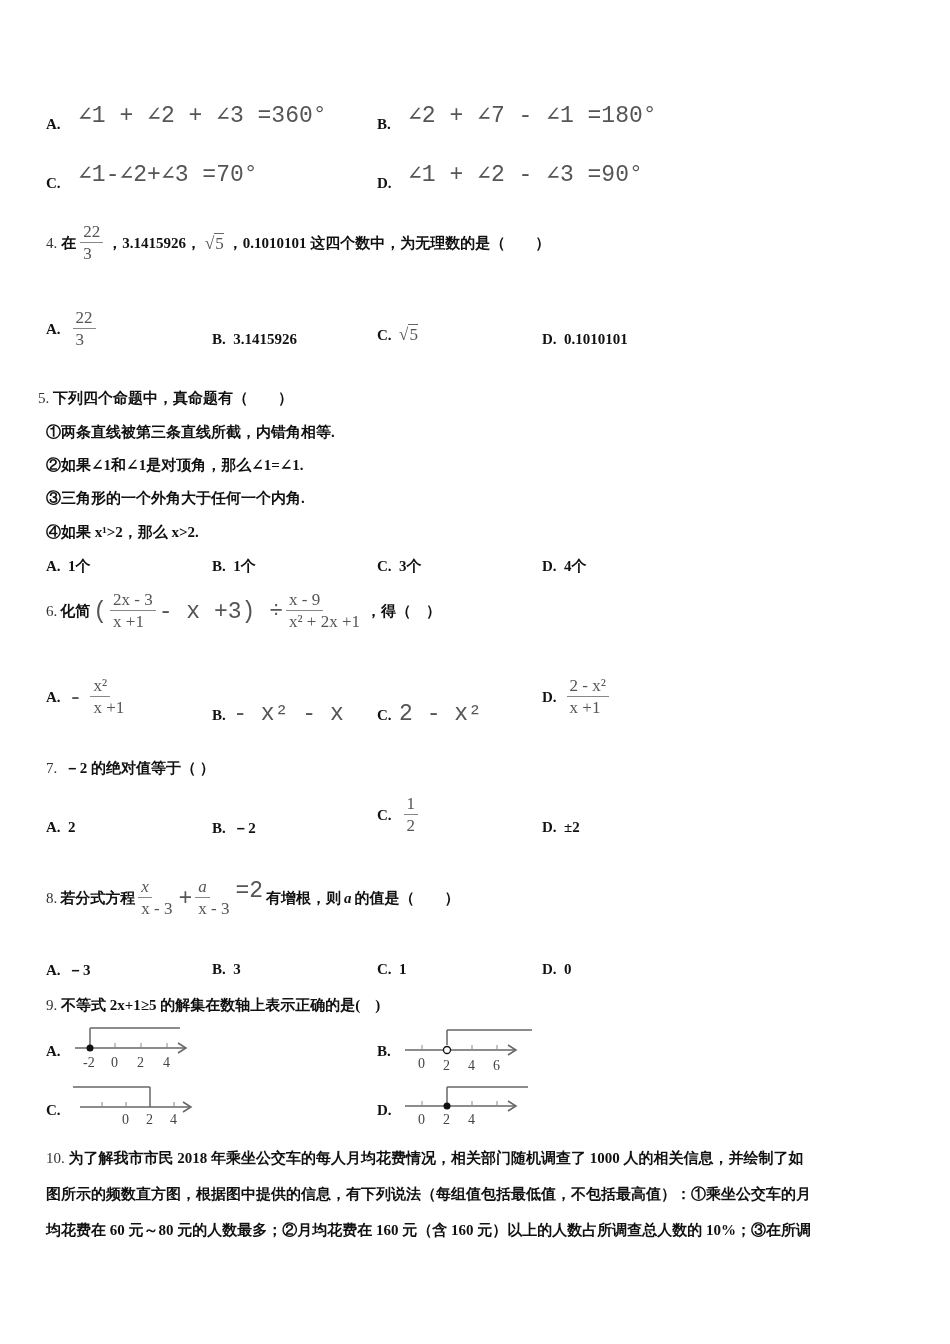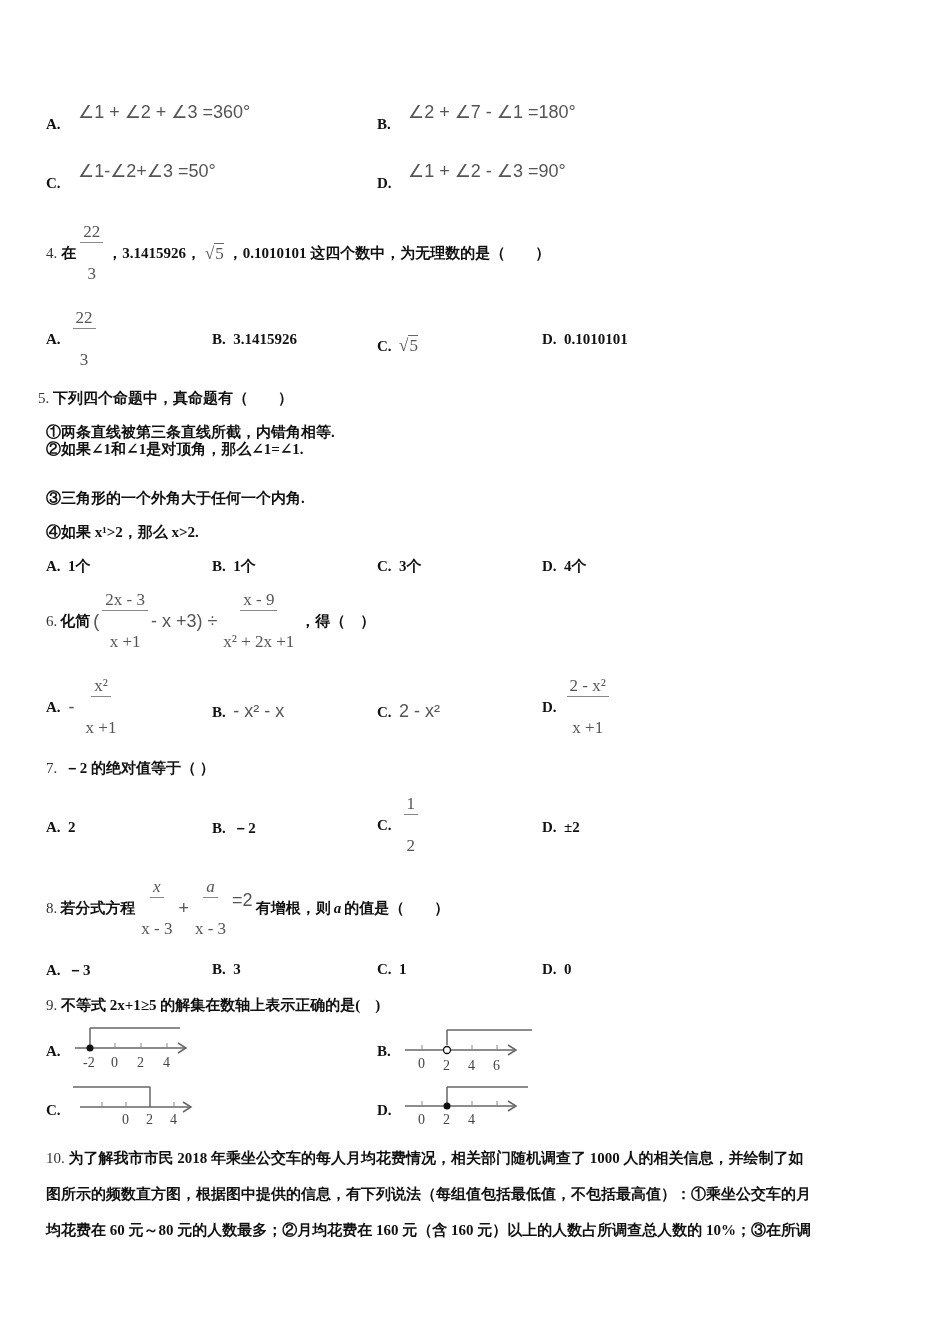--- a/index.html
+++ b/index.html
@@ -2,38 +2,38 @@
 <html><head>
 <meta charset="utf-8">
 <style>
   html, body { margin:0; padding:0; background:#ffffff; }
   body { width:950px; height:1344px; position:relative; overflow:hidden;
          font-family:"Liberation Serif","DejaVu Serif",serif; color:#111; }
   .abs { position:absolute; white-space:nowrap; }
   .b { font-weight:bold; font-size:15px; }
   .lbl { font-weight:bold; font-size:15px; }
   .qn { font-size:15px; color:#333; font-weight:normal; }
-  .math { font-family:Liberation Sans, sans-serif; color:#555; font-size:18px; font-weight:normal; }
-  .frac { display:inline-flex; flex-direction:column; align-items:center; vertical-align:middle; color:#555; font-size:17px; font-weight:normal;gap:20px; }
+  .math { font-family:Liberation Mono, monospace; color:#555; font-size:23px; font-weight:normal; }
+  .frac { display:inline-flex; flex-direction:column; align-items:flex-start; vertical-align:middle; color:#555; font-size:17px; font-weight:normal; }
   .frac .num { padding:0 3px; border-bottom:1px solid #888; line-height:20px; }
   .frac .den { padding:0 3px; line-height:22px; }
   .sqrt { color:#555; font-size:17px; font-weight:normal; }
   .sqrt .rad { border-top:1px solid #666; padding-left:1px; }
   .it { font-style:italic; }
   svg text { font-family:"Liberation Serif","DejaVu Serif",serif; }
 </style>
 </head>
 <body>
 
 <div class="abs lbl" style="left:46px;top:116px">A.</div>
 <div class="abs math" style="left:78px;top:101px">∠1 + ∠2 + ∠3 =360°</div>
 <div class="abs lbl" style="left:377px;top:116px">B.</div>
 <div class="abs math" style="left:408px;top:101px">∠2 + ∠7 - ∠1 =180°</div>
 <div class="abs lbl" style="left:46px;top:175px">C.</div>
-<div class="abs math" style="left:78px;top:160px">∠1-∠2+∠3 =50°</div>
+<div class="abs math" style="left:78px;top:160px">∠1-∠2+∠3 =70°</div>
 <div class="abs lbl" style="left:377px;top:175px">D.</div>
 <div class="abs math" style="left:408px;top:160px">∠1 + ∠2 - ∠3 =90°</div>
 
 <div class="abs b" style="left:46px;top:222px;display:flex;align-items:center;gap:4px">
   <span class="qn">4.</span>
   <span>在</span>
   <span class="frac">
     <span class="num">22</span>
     <span class="den">3</span>
   </span>
@@ -42,26 +42,26 @@
   <span>，0.1010101 这四个数中，为无理数的是（　　）</span>
 </div>
 <div class="abs lbl" style="left:46px;top:308px;display:flex;align-items:center;gap:12px">
   <span>A.</span>
   <span class="frac">
     <span class="num">22</span>
     <span class="den">3</span>
   </span>
 </div>
 <div class="abs lbl" style="left:212px;top:331px"><span>B.</span>&nbsp; <span>3.1415926</span></div>
-<div class="abs lbl" style="left:377px;top:336px"><span>C.</span>&nbsp; <span class="sqrt">√<span class="rad">5</span></span></div>
+<div class="abs lbl" style="left:377px;top:325px"><span>C.</span>&nbsp; <span class="sqrt">√<span class="rad">5</span></span></div>
 <div class="abs lbl" style="left:542px;top:331px"><span>D.</span>&nbsp; <span>0.1010101</span></div>
 
 <div class="abs b" style="left:38px;top:389px"><span class="qn">5.</span> <span>下列四个命题中，真命题有（　　）</span></div>
 <div class="abs b" style="left:46px;top:423px">①两条直线被第三条直线所截，内错角相等.</div>
-<div class="abs b" style="left:46px;top:440px">②如果∠1和∠1是对顶角，那么∠1=∠1.</div>
+<div class="abs b" style="left:46px;top:456px">②如果∠1和∠1是对顶角，那么∠1=∠1.</div>
 <div class="abs b" style="left:46px;top:489px">③三角形的一个外角大于任何一个内角.</div>
 <div class="abs b" style="left:46px;top:523px">④如果 x¹&gt;2，那么 x&gt;2.</div>
 <div class="abs lbl" style="left:46px;top:557px"><span>A.</span>&nbsp; <span>1个</span></div>
 <div class="abs lbl" style="left:212px;top:557px"><span>B.</span>&nbsp; <span>1个</span></div>
 <div class="abs lbl" style="left:377px;top:557px"><span>C.</span>&nbsp; <span>3个</span></div>
 <div class="abs lbl" style="left:542px;top:557px"><span>D.</span>&nbsp; <span>4个</span></div>
 
 <div class="abs b" style="left:46px;top:590px;display:flex;align-items:center;gap:3px">
   <span class="qn">6.</span>
   <span>化简</span>

